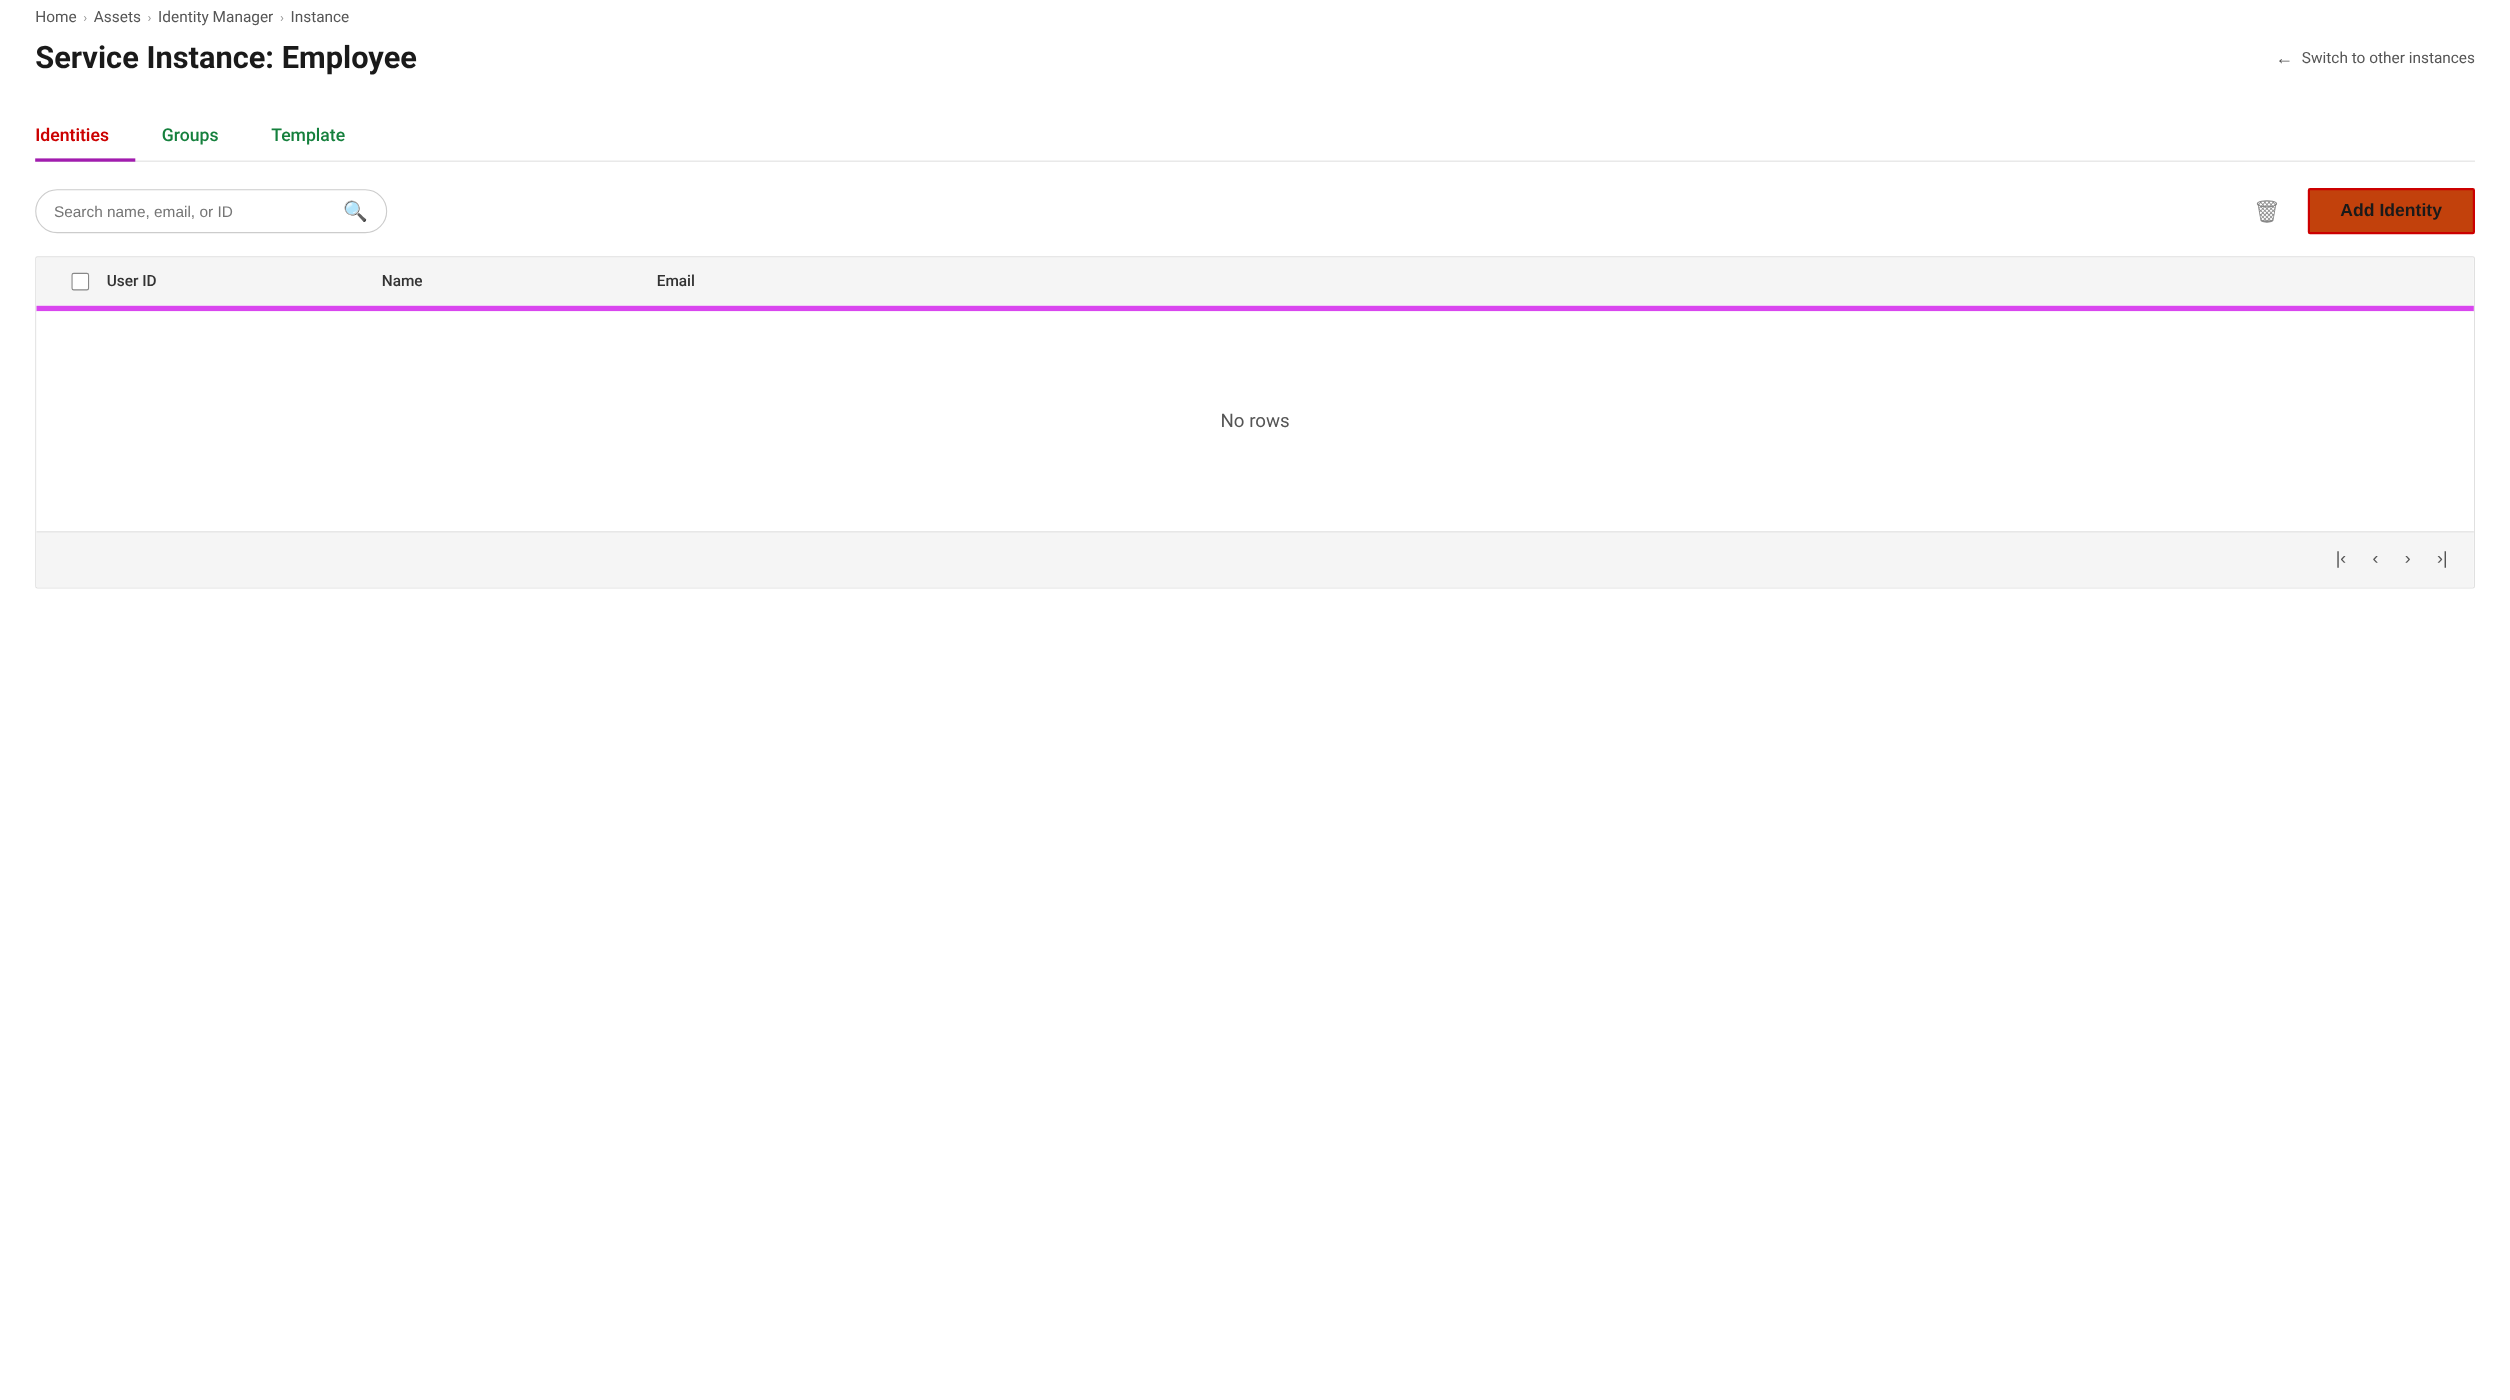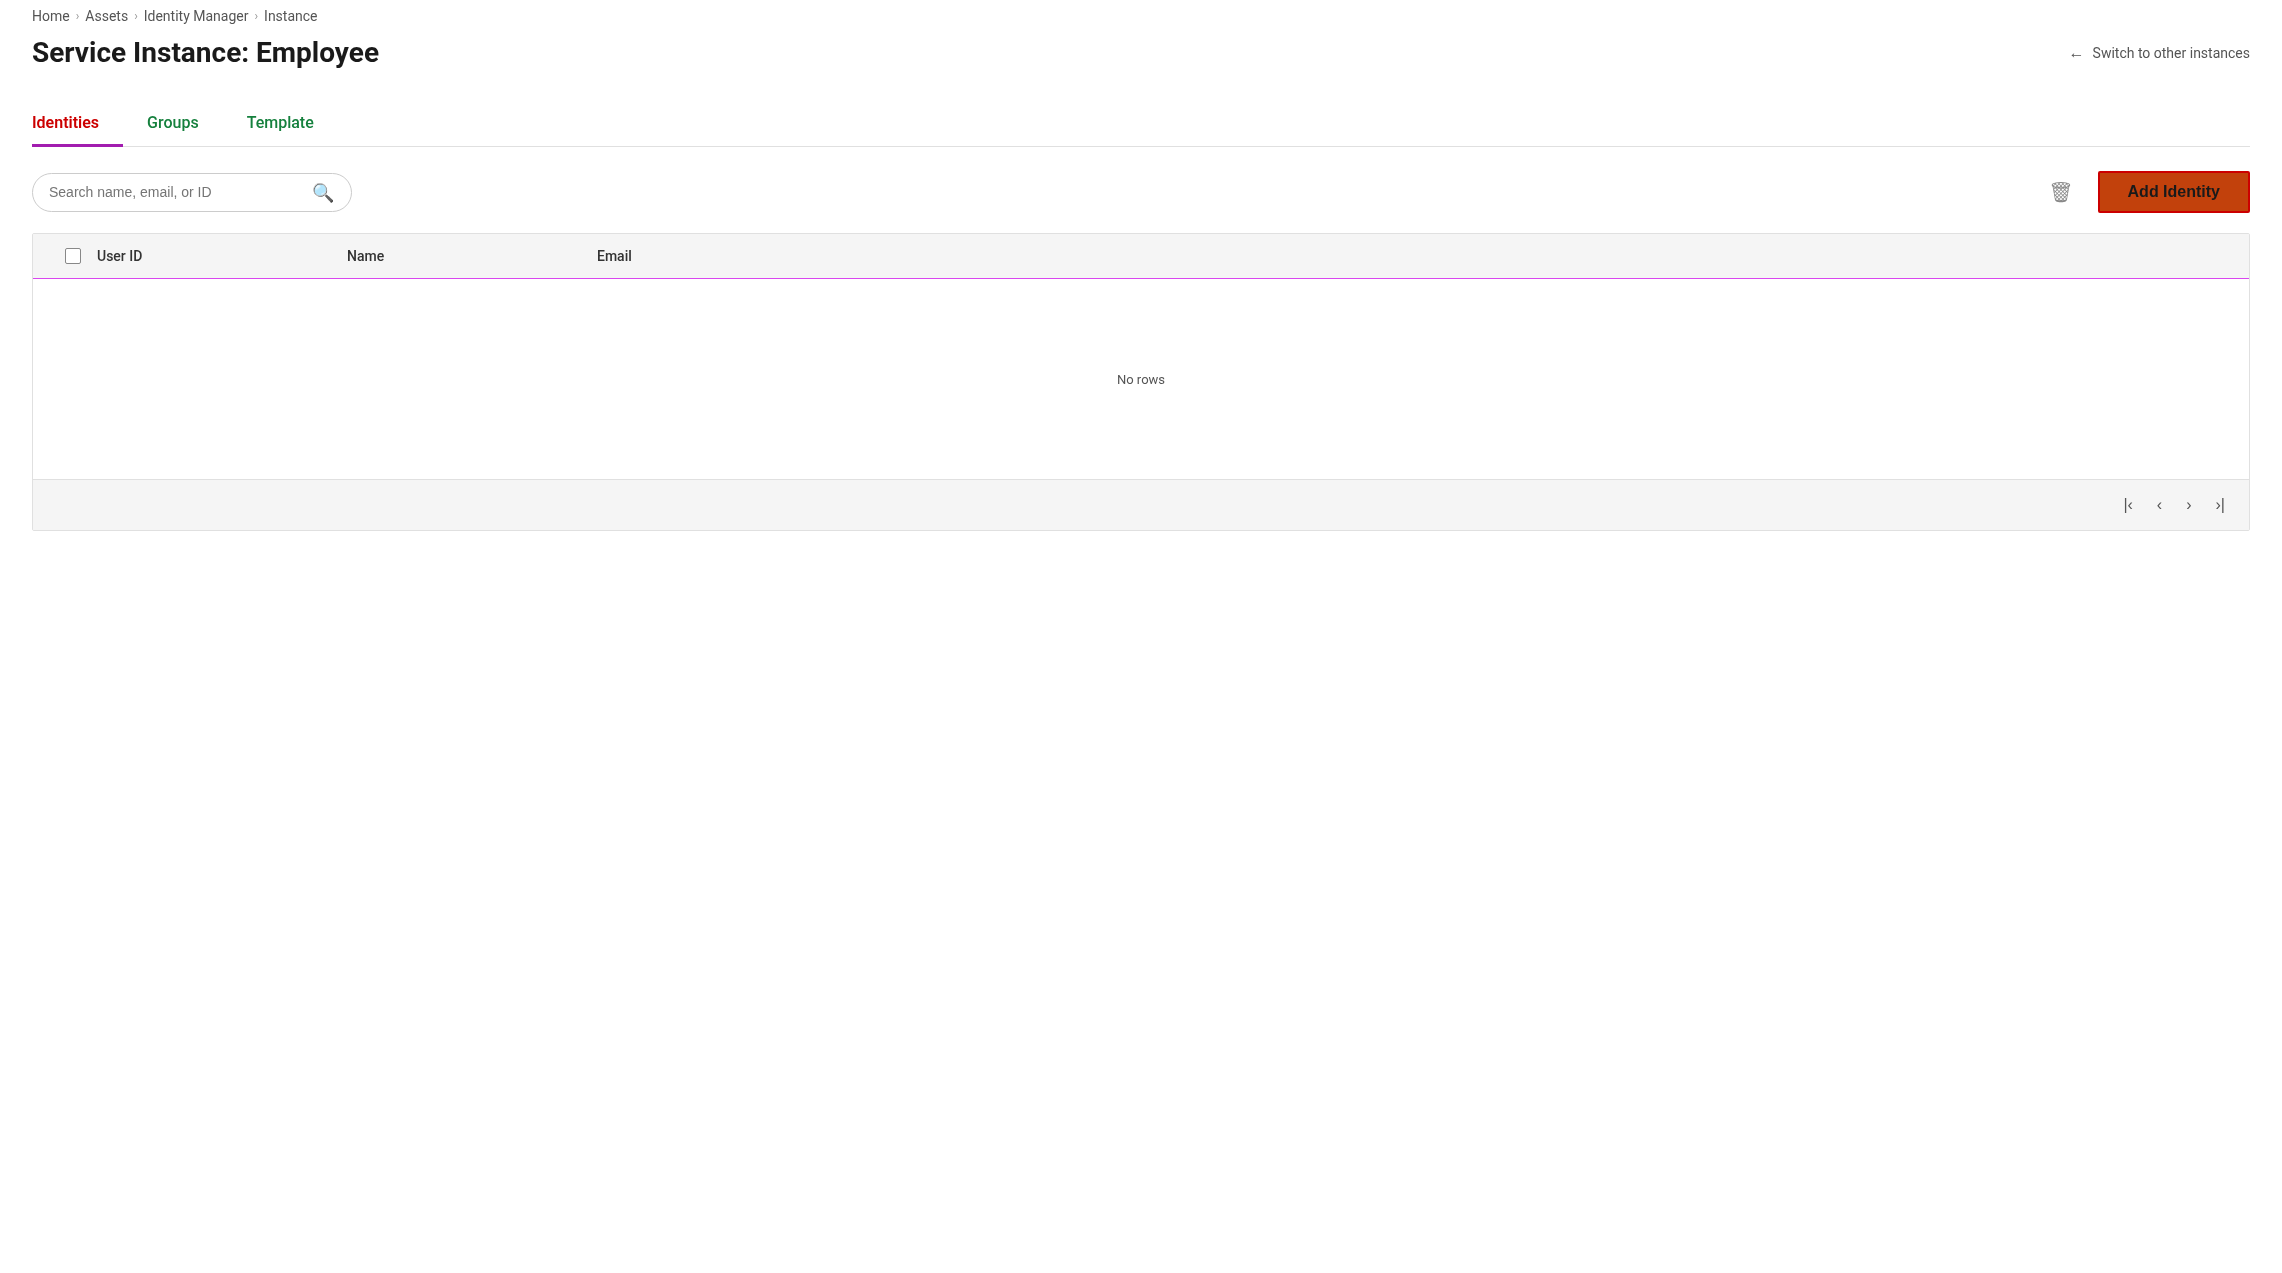--- a/index.html
+++ b/index.html
@@ -157,21 +157,21 @@
     .table-container {
       border: 1px solid #e0e0e0;
       border-radius: 2px;
       overflow: hidden;
     }
 
     .table-header {
       display: grid;
       grid-template-columns: 48px 250px 250px 1fr;
       background: #f5f5f5;
-      border-bottom: 1px solid #d946ef;
+      border-bottom: 5px solid #d946ef;
       padding: 14px 16px;
       align-items: center;
     }
 
     .table-header-cell {
       font-size: 14px;
       font-weight: 500;
       color: #333333;
     }
 
@@ -194,21 +194,21 @@
       min-height: 200px;
       display: flex;
       align-items: center;
       justify-content: center;
       background: #ffffff;
       padding: 80px 0;
     }
 
     .no-rows-text {
       color: #555555;
-      font-size: 13px;
+      font-size: 17px;
     }
 
     .table-footer {
       background: #f5f5f5;
       border-top: 1px solid #e0e0e0;
       padding: 12px 16px;
       display: flex;
       align-items: center;
       justify-content: flex-end;
       gap: 8px;

